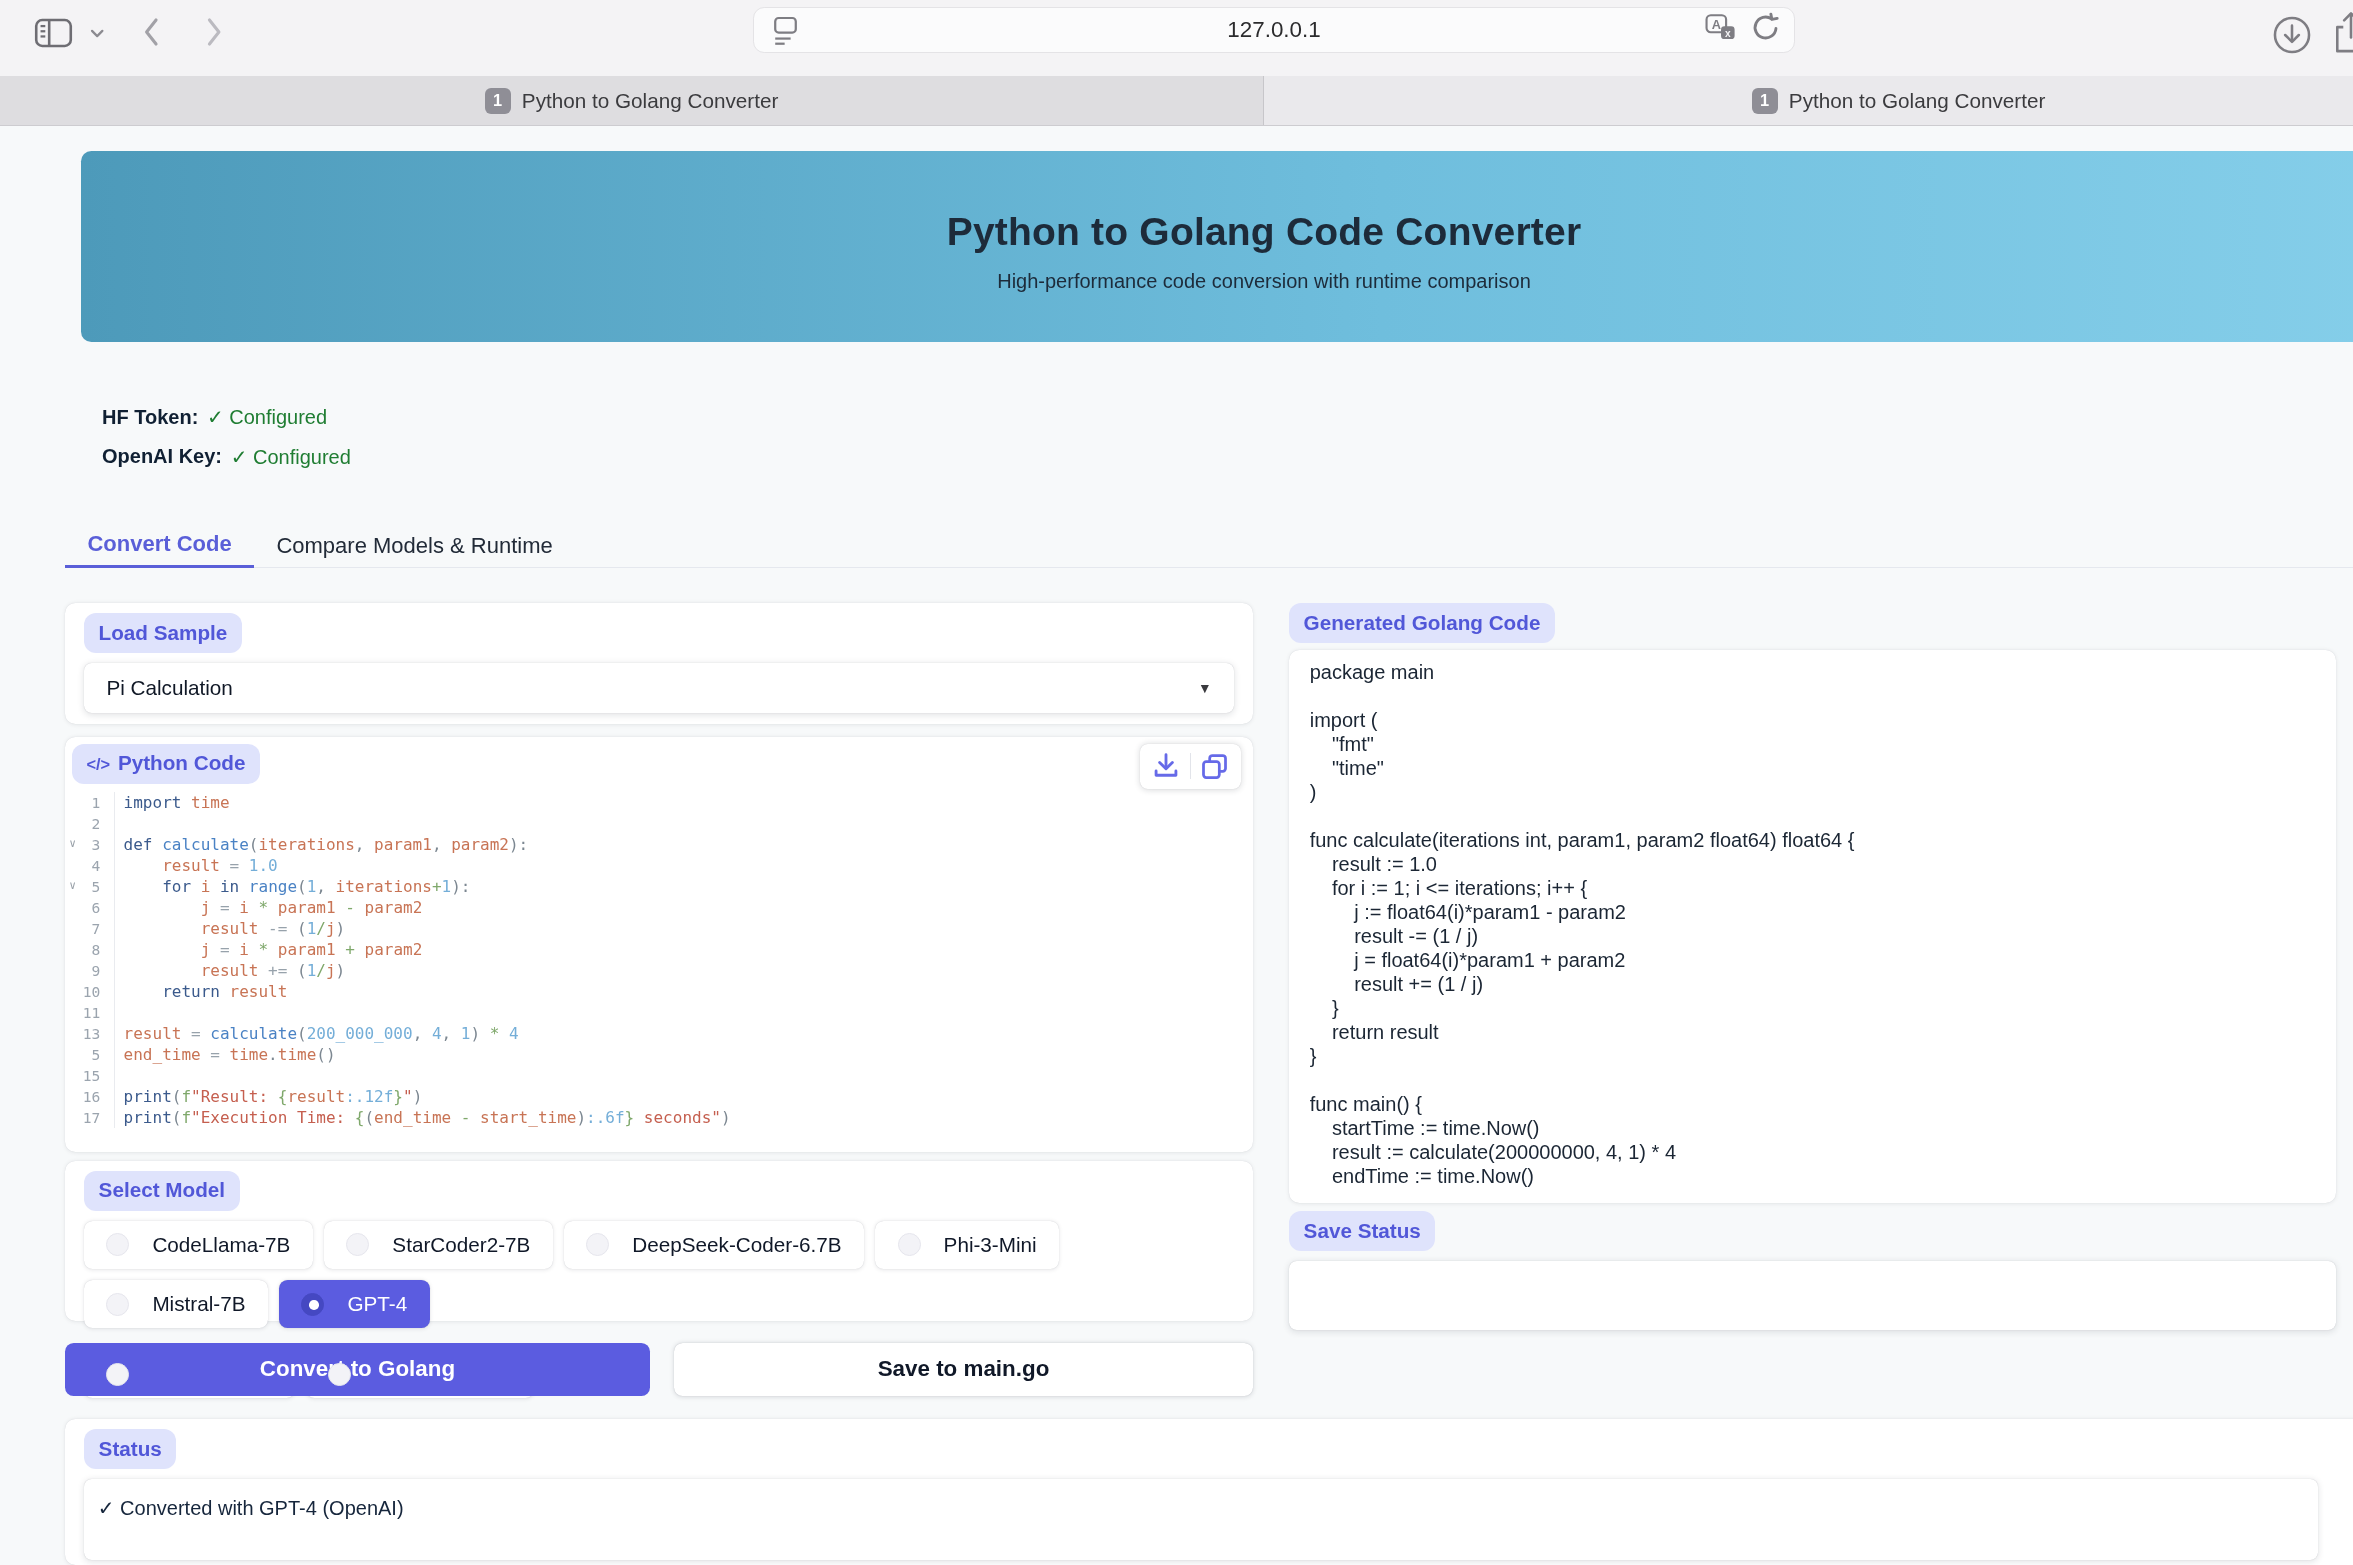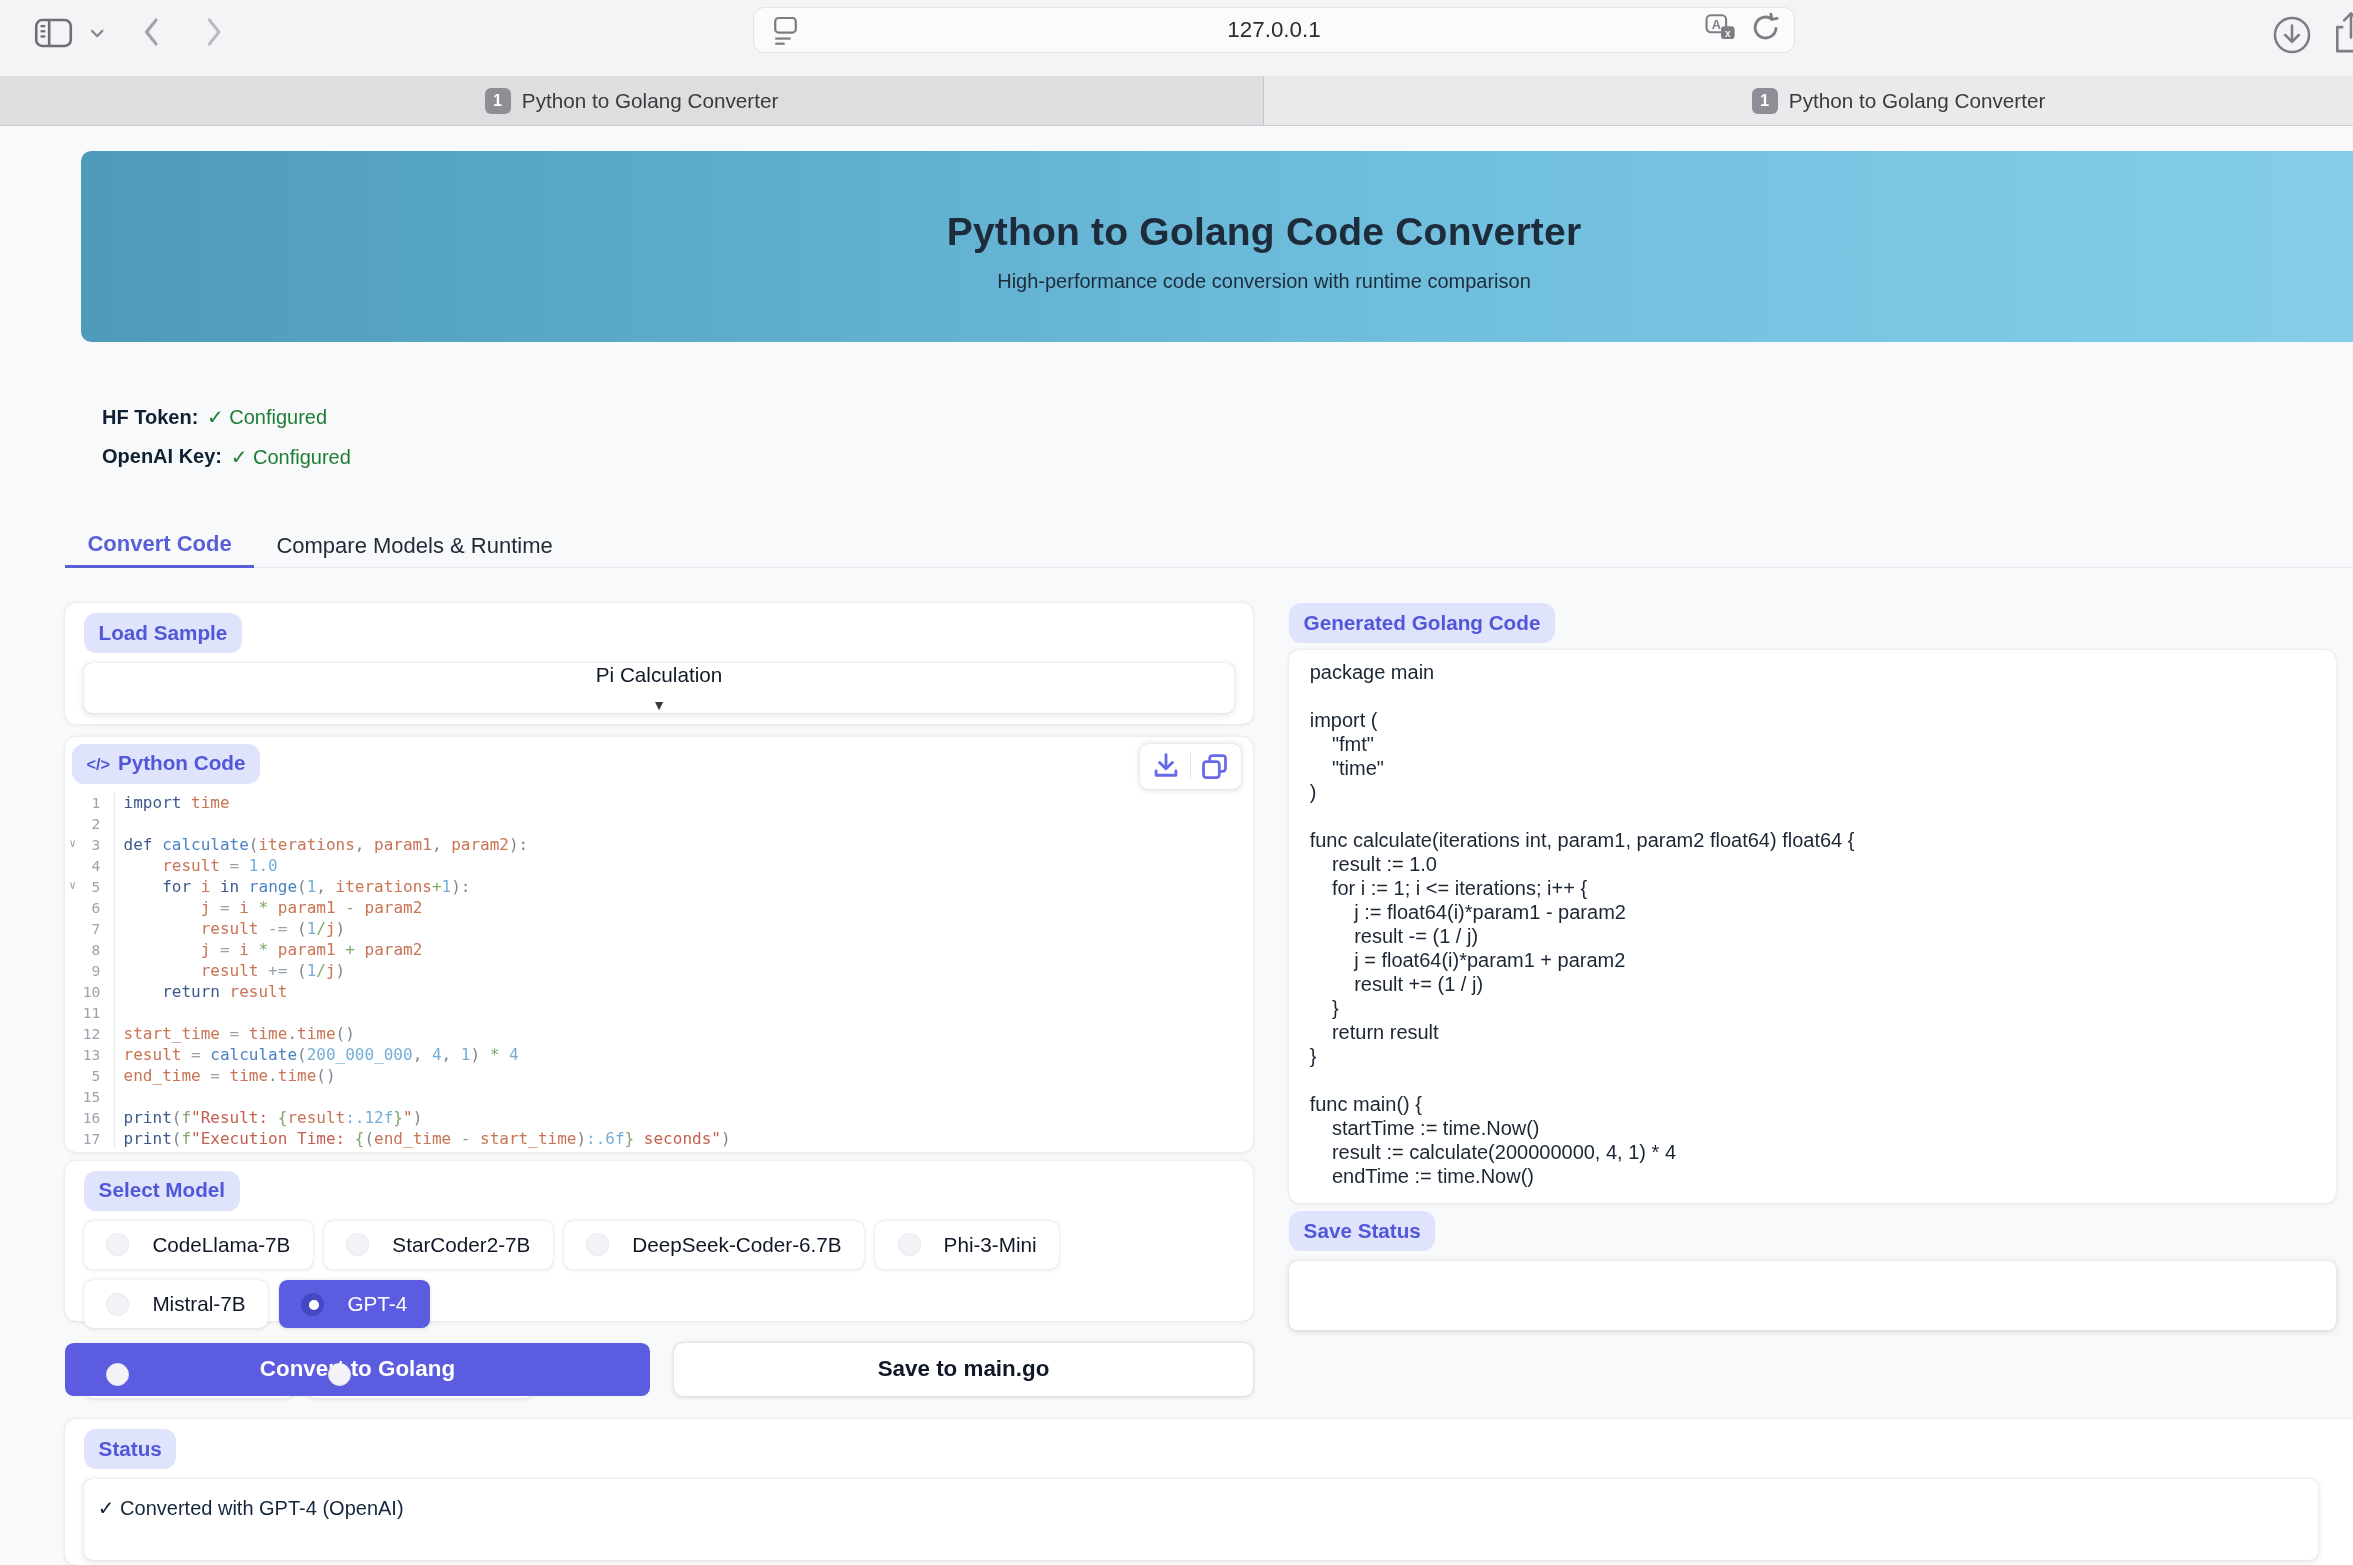--- a/index.html
+++ b/index.html
@@ -53,21 +53,21 @@
     display:inline-block;background:#dfe3fc;color:#5157d8;font-weight:700;font-size:20.7px;
     line-height:1;padding:9.5px 14.6px;border-radius:12px;
   }
   .col-left{position:absolute;left:65px;top:603px;width:1188px}
   .col-right{position:absolute;left:1289px;top:603px;width:1047px}
   .card-pad{padding:10.3px 19px;box-sizing:border-box}
   .selectbox{
     margin-top:10.3px;height:50px;background:#fff;border-radius:7.7px;
     box-shadow:0 1.7px 7.7px rgba(16,24,40,.13),0 0 0.9px rgba(16,24,40,.25);
     display:flex;align-items:center;justify-content:space-between;padding:0 22.4px;
-    font-size:20.7px;color:#101826;cursor:default;flex-direction:column;
+    font-size:20.7px;color:#101826;cursor:default;
   }
   .caret{font-size:13.8px;color:#3a3a3e}
   
   .pycard{margin-top:13px;height:415px;padding-top:6.9px;box-sizing:border-box;overflow:hidden}
   .pyhead{display:flex;justify-content:space-between;align-items:flex-start;padding:0 12px 0 6.9px;height:45px}
   .code-pill{margin-left:0}
   .code-pill .angle{font-size:16.4px;margin-right:7.7px;font-weight:700}
   .iconbox{
     display:flex;align-items:center;background:#fff;border-radius:7.7px;height:45px;padding:0 6.9px;
     box-shadow:0 0.9px 6px rgba(16,24,40,.16),0 0 0.9px rgba(16,24,40,.2);
@@ -289,24 +289,20 @@
           <span class="gutter">9</span>
           <span class="code-pre"><span class="tk-p">        </span><span class="tk-v">result</span><span class="tk-p"> </span><span class="tk-o">+=</span><span class="tk-p"> (</span><span class="tk-n">1</span><span class="tk-g">/</span><span class="tk-v">j</span><span class="tk-p">)</span></span>
         </div>
         <div class="code-line">
           <span class="gutter">10</span>
           <span class="code-pre"><span class="tk-p">    </span><span class="tk-k">return</span><span class="tk-p"> </span><span class="tk-v">result</span></span>
         </div>
         <div class="code-line">
           <span class="gutter">11</span>
           <span class="code-pre"></span>
-        </div>
-        <div class="code-line">
-          <span class="gutter">12</span>
-          <span class="code-pre"><span class="tk-v">start_time</span><span class="tk-p"> </span><span class="tk-o">=</span><span class="tk-p"> </span><span class="tk-v">time</span><span class="tk-p">.</span><span class="tk-v">time</span><span class="tk-p">()</span></span>
         </div>
         <div class="code-line">
           <span class="gutter">13</span>
           <span class="code-pre"><span class="tk-v">result</span><span class="tk-p"> </span><span class="tk-o">=</span><span class="tk-p"> </span><span class="tk-f">calculate</span><span class="tk-p">(</span><span class="tk-n">200_000_000</span><span class="tk-p">, </span><span class="tk-n">4</span><span class="tk-p">, </span><span class="tk-n">1</span><span class="tk-p">) </span><span class="tk-g">*</span><span class="tk-p"> </span><span class="tk-n">4</span></span>
         </div>
         <div class="code-line">
           <span class="gutter">5</span>
           <span class="code-pre"><span class="tk-v">end_time</span><span class="tk-p"> </span><span class="tk-o">=</span><span class="tk-p"> </span><span class="tk-v">time</span><span class="tk-p">.</span><span class="tk-v">time</span><span class="tk-p">()</span></span>
         </div>
         <div class="code-line">

